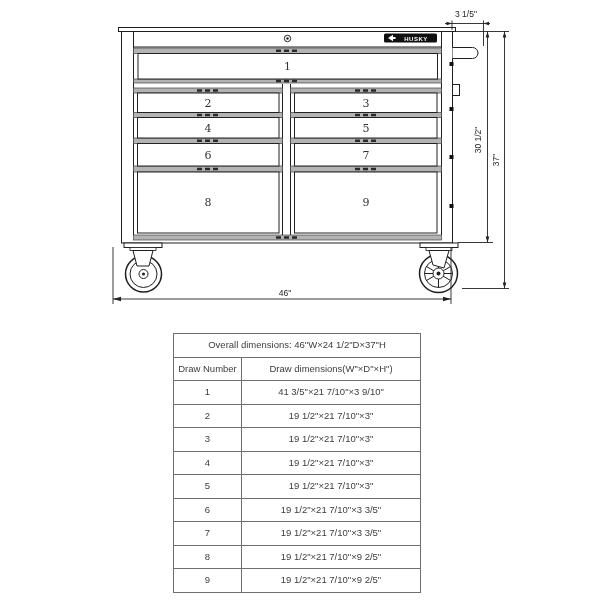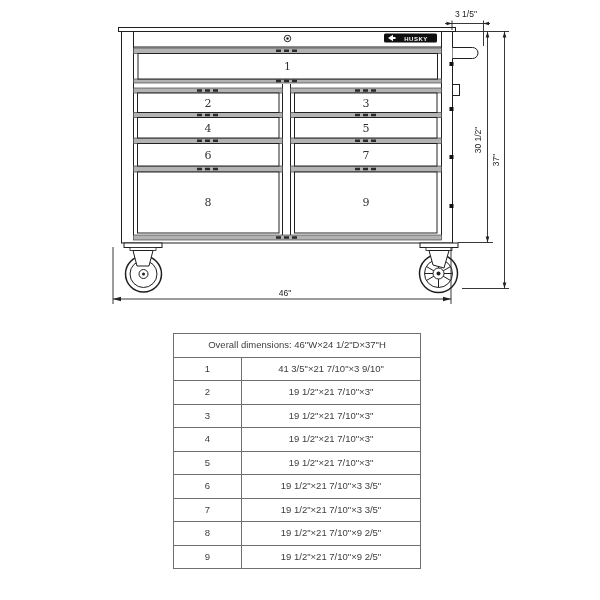--- a/index.html
+++ b/index.html
@@ -163,20 +163,24 @@
 
   <table class="spec-table">
     <colgroup>
         <col style="width:68px">
         <col>
       </colgroup>
     <tbody>
       <tr>
         <td colspan="2">Overall dimensions: 46"W×24 1/2"D×37"H</td>
       </tr>
+      <tr>
+        <td>Draw Number</td>
+        <td>Draw dimensions(W"×D"×H")</td>
+      </tr>
     </tbody>
     <tbody>
         <tr>
           <td>1</td>
           <td>41 3/5"×21 7/10"×3 9/10"</td>
         </tr>
         <tr>
           <td>2</td>
           <td>19 1/2"×21 7/10"×3"</td>
         </tr>

